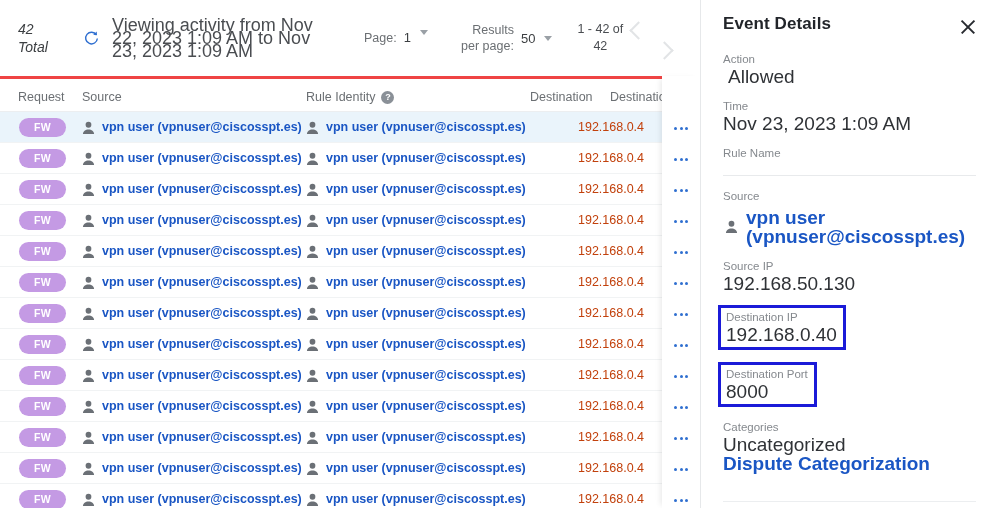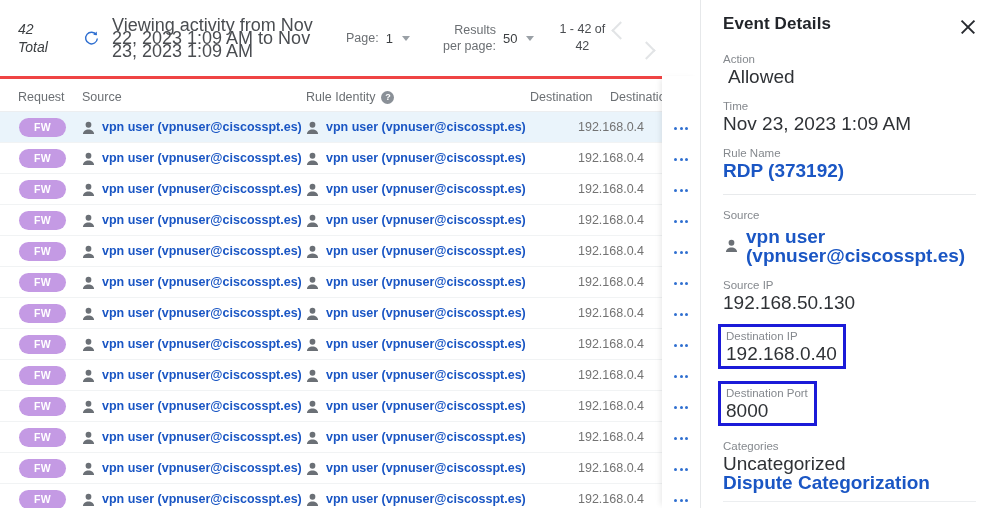--- a/index.html
+++ b/index.html
@@ -31,21 +31,21 @@
     align-items: center; justify-content: center; cursor: pointer;
     margin-right: 6px;
   }
   .refresh-btn svg { display: block; }
 
   .range-text {
     font-size: 18px; color: #4a4d51; line-height: 13px;
     width: 228px; flex: none; padding-right: 6px;
   }
 
-  .pg-group { display: flex; align-items: center; margin-left: 6px; }
+  .pg-group { display: flex; align-items: flex-start; margin-left: 24px; }
   .pg-label {
     font-size: 12.5px; color: #6b6f73; line-height: 16px;
     text-align: right; white-space: pre-line;
   }
   .pg-value { font-size: 13px; color: #3c3f42; margin-left: 7px; }
   .caret {
     width: 0; height: 0; margin-left: 9px;
     border-left: 4.5px solid transparent;
     border-right: 4.5px solid transparent;
     border-top: 5px solid #9aa0a6; cursor: pointer;
@@ -108,21 +108,21 @@
   .cell-user {
     position: absolute; top: 0; height: 31px; line-height: 31px;
     font-size: 12.5px; font-weight: bold; color: #1a56c4; white-space: nowrap;
     display: flex; align-items: center; gap: 7px;
   }
   .cell-user.c1 { left: 82px; }
   .cell-user.c2 { left: 306px; }
   .person { width: 13px; height: 14px; flex: none; }
   .cell-ip {
     position: absolute; left: 578px; top: 0; height: 23px; line-height: 31px;
-    font-size: 12.5px; color: #737373; white-space: nowrap;
+    font-size: 12.5px; color: #c2410c; white-space: nowrap;
   }
 
   
   .sticky-col {
     position: absolute; right: 0; top: 76px; width: 38px; bottom: 0;
     background: #fff; box-shadow: -4px 0 6px -3px rgba(0,0,0,.10);
     z-index: 4; pointer-events: none;
   }
   .kebab {
     position: absolute; right: 8px; width: 22px; height: 31px;
@@ -553,21 +553,20 @@
       <div class="d-value indent">Allowed</div>
     </div>
 
     <div class="d-field">
       <div class="d-label">Time</div>
       <div class="d-value">Nov 23, 2023 1:09 AM</div>
     </div>
 
     <div class="d-field">
       <div class="d-label">Rule Name</div>
-      <div class="d-value link">RDP (373192)</div>
     </div>
 
     <div class="d-div"></div>
 
     <div class="d-field">
       <div class="d-label">Source</div>
       <div class="d-value user">
         <svg class="person" viewBox="0 0 14 15">
           <circle cx="7" cy="4" r="3.1" fill="#6b7076"></circle>
           <path d="M1 14c0-3.1 2.7-5 6-5s6 1.9 6 5z" fill="#6b7076"></path>

